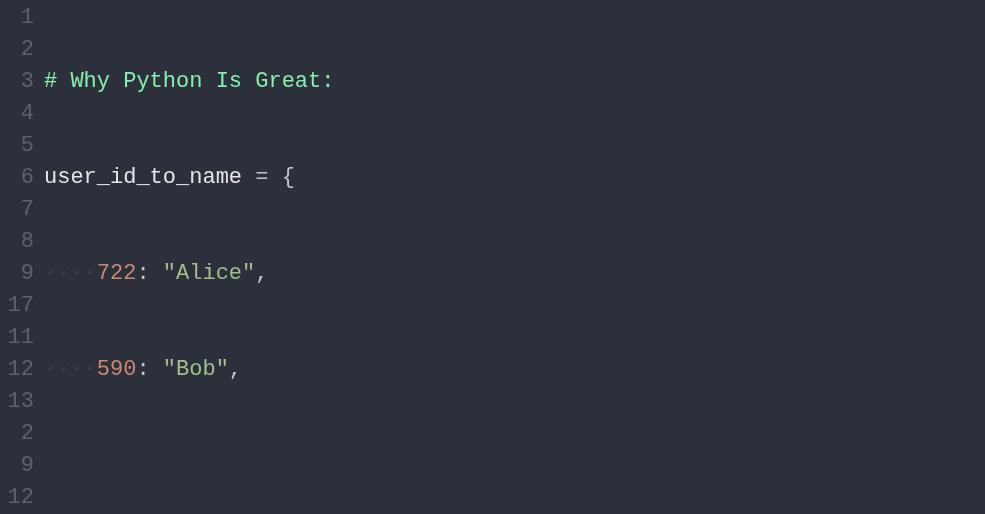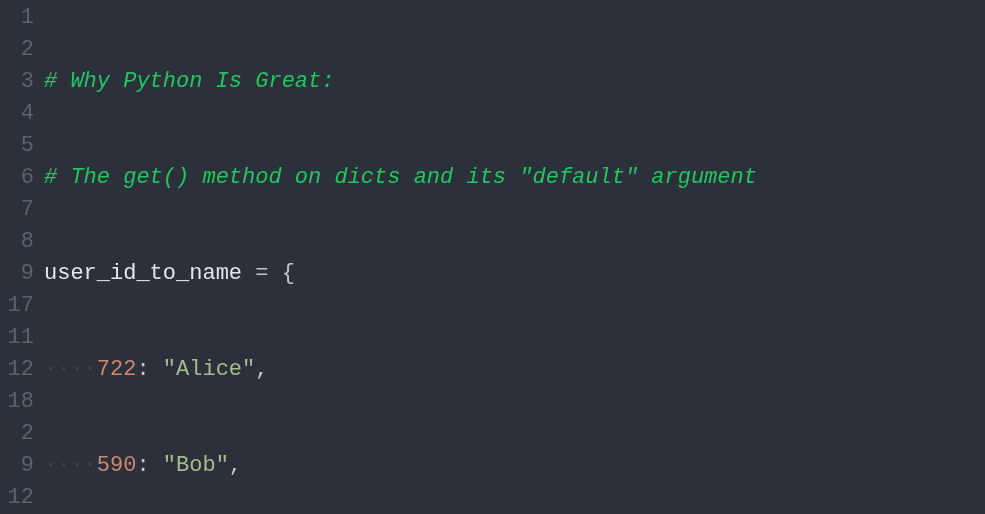--- a/index.html
+++ b/index.html
@@ -26,21 +26,21 @@
   }
   .gutter .ln { display: block; }
   .code {
     flex: 1;
     white-space: pre;
   }
   .code .row { display: block; min-height: 32px; }
 
   .ws { color: #3e4552; }
 
-  .comment  { color: #22c55e; font-style: italic; }
+  .comment  { color: #86efac; }
   .ident    { color: #e5e5e5; }
   .operator { color: #c0c5ce; }
   .punct    { color: #c0c5ce; }
   .brace    { color: #c0c5ce; }
   .number   { color: #d08770; }
   .string   { color: #a3be8c; }
 </style>
 </head>
 <body>
 
@@ -51,29 +51,28 @@
     <span class="ln">3</span>
     <span class="ln">4</span>
     <span class="ln">5</span>
     <span class="ln">6</span>
     <span class="ln">7</span>
     <span class="ln">8</span>
     <span class="ln">9</span>
     <span class="ln">17</span>
     <span class="ln">11</span>
     <span class="ln">12</span>
-    <span class="ln">18</span>
+    <span class="ln">13</span>
     <span class="ln">2</span>
     <span class="ln">9</span>
     <span class="ln">12</span>
   </div>
 
   <div class="code">
     <span class="row"><span class="comment"># Why Python Is Great:</span></span>
-    <span class="row"><span class="comment"># The get() method on dicts and its "default" argument</span></span>
     <span class="row"><span class="ident">user_id_to_name</span> <span class="operator">=</span> <span class="brace">{</span></span>
     <span class="row"><span class="ws">····</span><span class="number">722</span><span class="punct">:</span> <span class="string">"Alice"</span><span class="punct">,</span></span>
     <span class="row"><span class="ws">····</span><span class="number">590</span><span class="punct">:</span> <span class="string">"Bob"</span><span class="punct">,</span></span>
     
     
     
     
     
     
     

